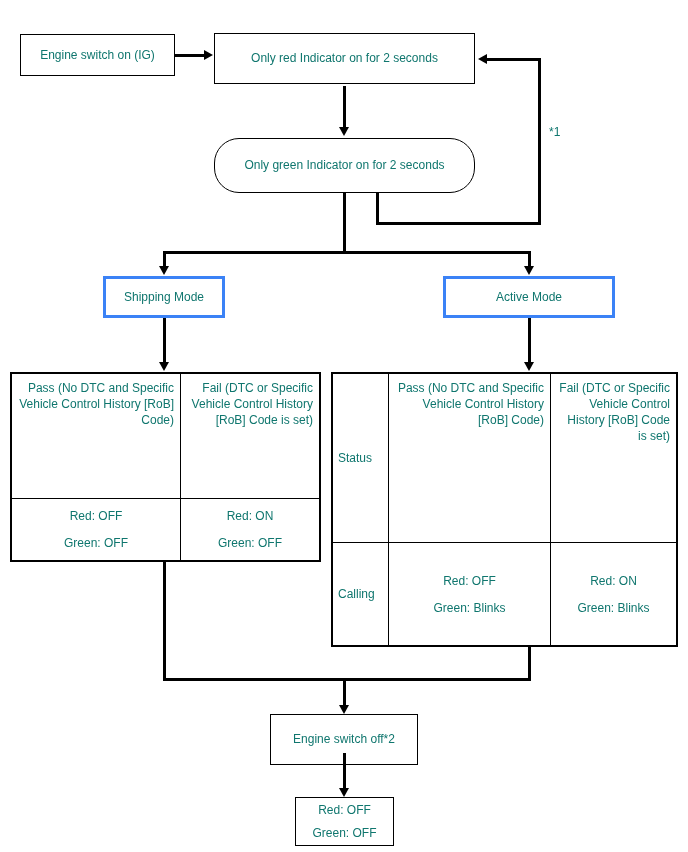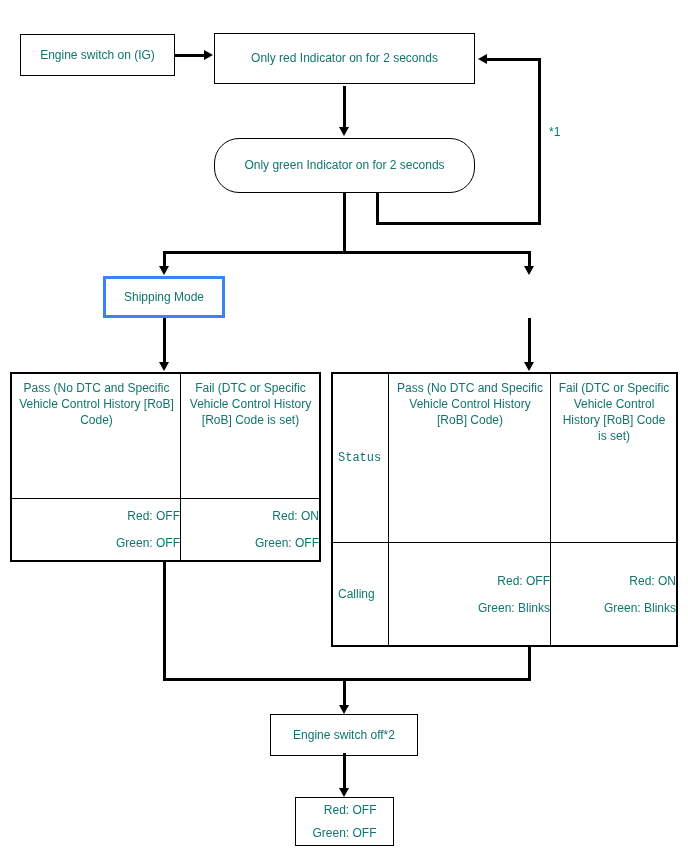--- a/index.html
+++ b/index.html
@@ -28,21 +28,21 @@
     text-align: center;
     font-size: 12px;
     line-height: 1.35;
   }
   .box.thick {
     border: 3px solid #3b82f6;
   }
   .stack {
     display: flex;
     flex-direction: column;
-    align-items: flex-end;
+    align-items: center;
     justify-content: center;
     gap: 13px;
   }
   .stack.tight { gap: 6px; }
 
   
   .hline, .vline {
     position: absolute;
     background: #000;
   }
@@ -81,21 +81,21 @@
     height: 100%;
     font-size: 12px;
   }
   .tbl td {
     border: 1px solid #000;
     vertical-align: middle;
     padding: 0;
   }
   .cell-desc {
     vertical-align: top !important;
-    text-align: center;
+    text-align: right;
     padding: 7px 6px 0 7px !important;
     line-height: 1.33;
   }
   .cell-label {
     text-align: left;
     padding-left: 5px !important;
     line-height: 1.25;
   }
   .cell-state {
     text-align: center;
@@ -141,20 +141,23 @@
   <div class="vline" style="left:163px; top:238px; width:3px; height:16px;"></div>
   <div class="arrowhead arrow-down" style="left:159px; top:253px;"></div>
 
   <div class="vline" style="left:528px; top:238px; width:3px; height:16px;"></div>
   <div class="arrowhead arrow-down" style="left:524px; top:253px;"></div>
 
   <div class="box thick" style="left:103px; top:263px; width:122px; height:42px;">
     <span>Shipping Mode</span>
   </div>
 
+  <div class="box thick" style="left:443px; top:263px; width:172px; height:42px;">
+    <span>Active Mode</span>
+  </div>
 
   <div class="vline" style="left:163px; top:305px; width:3px; height:45px;"></div>
   <div class="arrowhead arrow-down" style="left:159px; top:349px;"></div>
 
   <div class="vline" style="left:528px; top:305px; width:3px; height:45px;"></div>
   <div class="arrowhead arrow-down" style="left:524px; top:349px;"></div>
 
   <div class="tbl" style="left:10px; top:359px; width:311px; height:190px;">
     <table>
       <tbody>
@@ -181,21 +184,21 @@
         </td>
       </tr>
     </tbody>
       </table>
   </div>
 
   <div class="tbl" style="left:331px; top:359px; width:347px; height:275px;">
     <table>
       <tbody>
           <tr>
-        <td class="cell-label" style="width:50px; height:121px;font-family:Liberation Mono, monospace;">
+        <td class="cell-label" style="width:50px; height:121px;">
           <span>Status</span>
         </td>
         <td class="cell-desc" style="width:148px;">
           <span>Pass (No DTC and Specific Vehicle Control History [RoB] Code)</span>
         </td>
         <td class="cell-desc">
           <span>Fail (DTC or Specific Vehicle Control History [RoB] Code is set)</span>
         </td>
       </tr>
       <tr>
@@ -219,21 +222,21 @@
       </table>
   </div>
 
   <div class="vline" style="left:163px; top:549px; width:3px; height:119px;"></div>
   <div class="vline" style="left:528px; top:634px; width:3px; height:34px;"></div>
   <div class="hline" style="left:163px; top:665px; width:368px; height:3px;"></div>
 
   <div class="vline" style="left:343px; top:665px; width:3px; height:28px;"></div>
   <div class="arrowhead arrow-down" style="left:339px; top:692px;"></div>
 
-  <div class="box" style="left:270px; top:701px; width:148px; height:42px;">
+  <div class="box" style="left:270px; top:701px; width:148px; height:51px;">
     <span>Engine switch off*2</span>
   </div>
 
   <div class="vline" style="left:343px; top:740px; width:3px; height:36px;"></div>
   <div class="arrowhead arrow-down" style="left:339px; top:775px;"></div>
 
   <div class="box" style="left:295px; top:784px; width:99px; height:49px;">
     <div class="stack tight">
       <span>Red: OFF</span>
       <span>Green: OFF</span>

